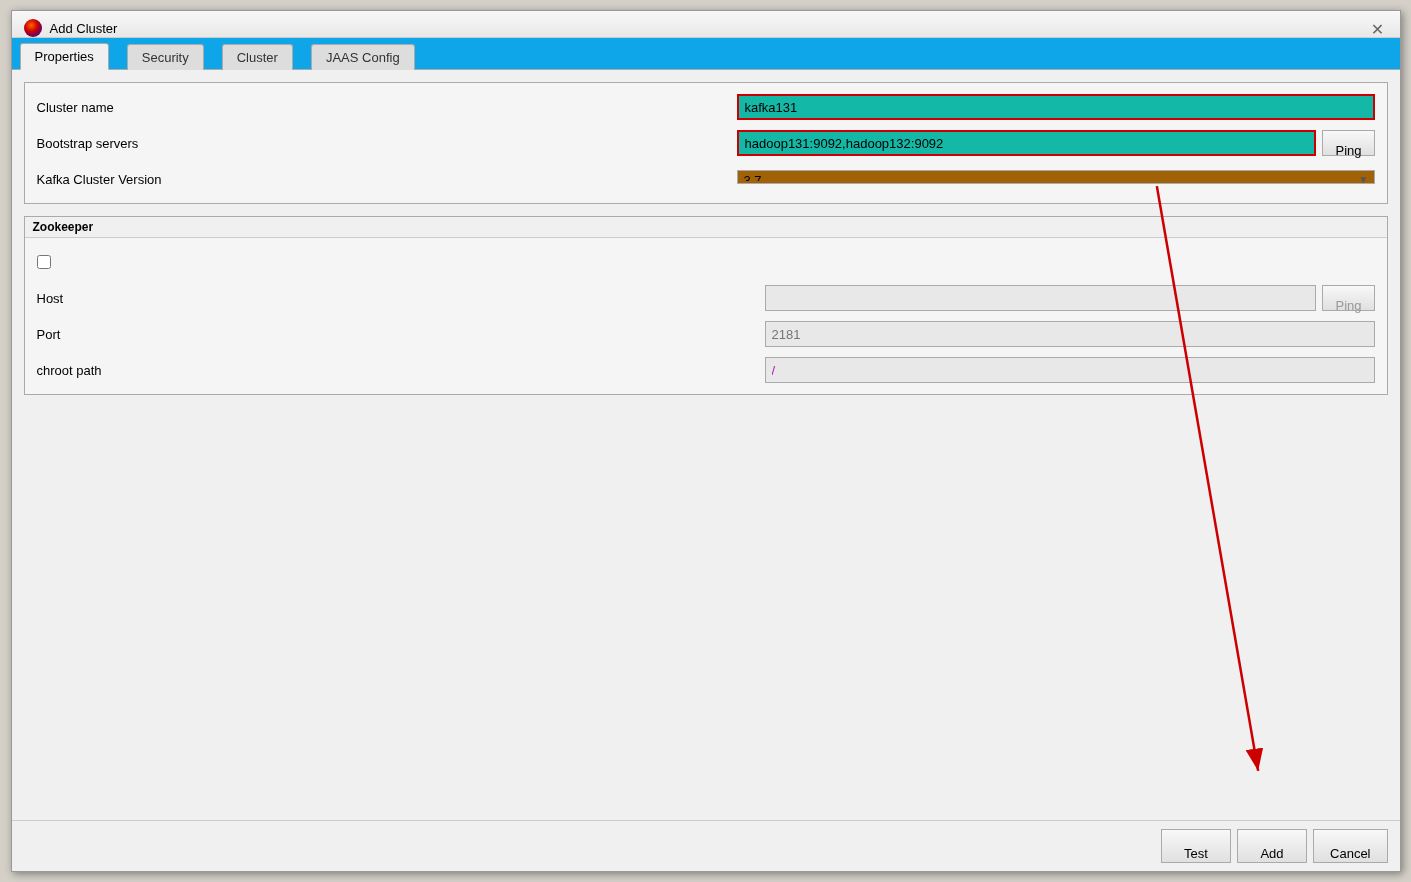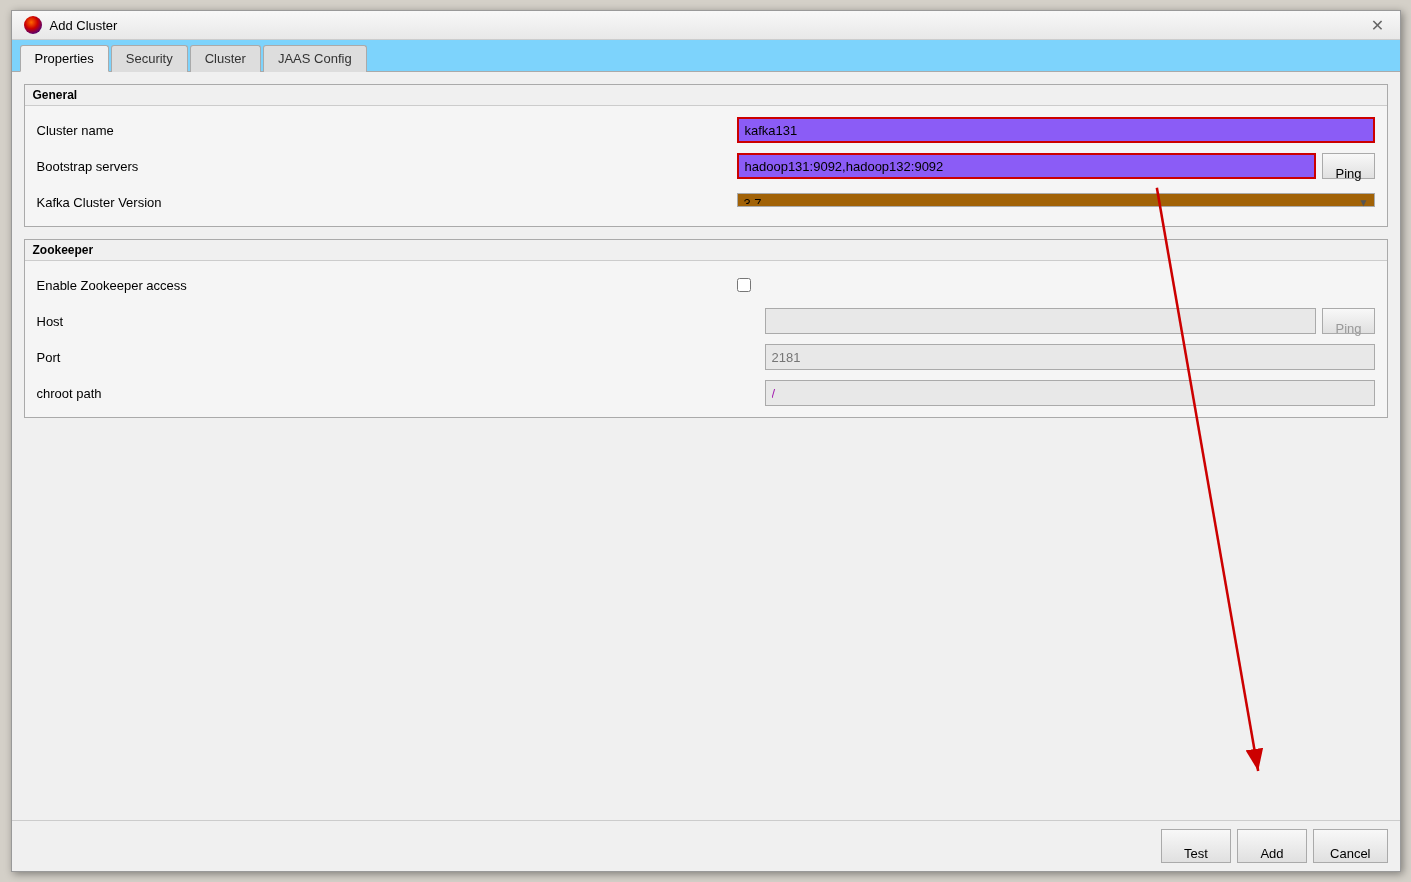--- a/index.html
+++ b/index.html
@@ -19,23 +19,23 @@
       border: 1px solid #999;
       box-shadow: 2px 2px 8px rgba(0,0,0,0.4);
       width: 1390px;
       height: 862px;
       display: flex;
       flex-direction: column;
     }
     .title-bar {
       background: linear-gradient(to bottom, #f8f8f8, #e8e8e8);
       border-bottom: 1px solid #ccc;
-      padding: 14px 12px;
-      display: flex;
-      align-items: center;
+      padding: 8px 12px;
+      display: flex;
+      align-items: flex-start;
       justify-content: space-between;
       height: 27px;
     }
     .title-bar-left {
       display: flex;
       align-items: center;
       gap: 8px;
     }
     .app-icon {
       width: 18px;
@@ -55,25 +55,26 @@
       border: none;
       cursor: pointer;
       display: flex;
       align-items: center;
       justify-content: center;
       font-size: 16px;
       color: #666;
       padding: 0;
     }
     .tabs-bar {
-      background: #7dd3fc;
+      background: #0ea5e9;
       padding: 4px 8px 0 8px;
       display: flex;
-      gap: 0;
+      gap: 16px;
       border-bottom: 1px solid #aaa;
+      align-items: center;
     }
     .tab {
       padding: 5px 14px;
       border: 1px solid #aaa;
       border-bottom: none;
       background: #ddd;
       cursor: pointer;
       font-size: 13px;
       margin-right: 2px;
       border-radius: 3px 3px 0 0;
@@ -127,21 +128,21 @@
     .form-control-area {
       flex: 1;
       display: flex;
       align-items: center;
       gap: 6px;
     }
     .text-input {
       flex: 1;
       height: 26px;
       border: 1px solid #aaa;
-      background: #8b5cf6;
+      background: #14b8a6;
       padding: 2px 6px;
       font-size: 13px;
       outline: none;
     }
     .text-input.highlighted {
       border: 2px solid #cc0000;
     }
     .text-input.disabled {
       background: #e8e8e8;
       color: #a21caf;
@@ -245,21 +246,20 @@
     <svg class="red-arrow" viewBox="0 0 1370 840" preserveAspectRatio="none" style="position:absolute;top:0;left:0;width:100%;height:100%;pointer-events:none;z-index:10;overflow:visible;">
       <defs>
         <marker id="arrowhead" markerWidth="10" markerHeight="7" refX="10" refY="3.5" orient="auto">
           <polygon points="0 0, 10 3.5, 0 7" fill="#cc0000"></polygon>
         </marker>
       </defs>
       <line x1="1130" y1="130" x2="1230" y2="785" stroke="#cc0000" stroke-width="2.5" marker-end="url(#arrowhead)"></line>
     </svg>
 
     <div class="section">
-      <div class="section-title">General</div>
       <div class="section-body">
 
         <div class="form-row">
           <div class="form-label">Cluster name</div>
           <div class="form-control-area">
             <input type="text" class="text-input highlighted" value="kafka131" style="">
           </div>
         </div>
 
         <div class="form-row">
@@ -292,21 +292,20 @@
         </div>
 
       </div>
     </div>
 
     <div class="section">
       <div class="section-title">Zookeeper</div>
       <div class="section-body">
 
         <div class="form-row">
-          <div class="form-label">Enable Zookeeper access</div>
           <div class="form-control-area">
             <input type="checkbox" class="checkbox" style="">
           </div>
         </div>
 
         <div class="form-row">
           <div class="form-label">Host</div>
           <div class="form-control-area">
             <input type="text" class="text-input disabled" value="" disabled="" style="">
             <button class="ping-btn disabled" disabled="">Ping</button>

